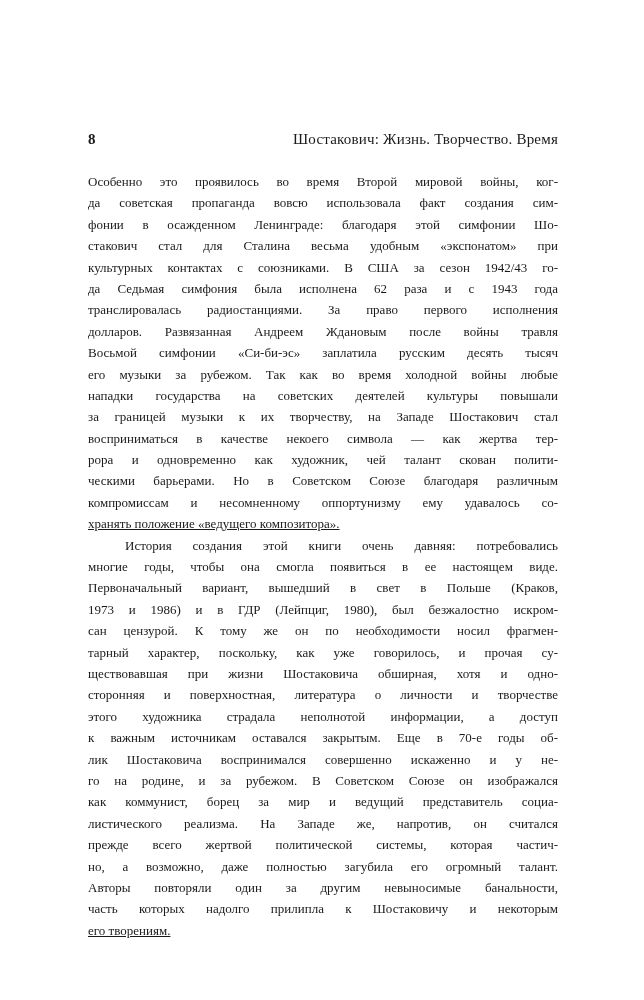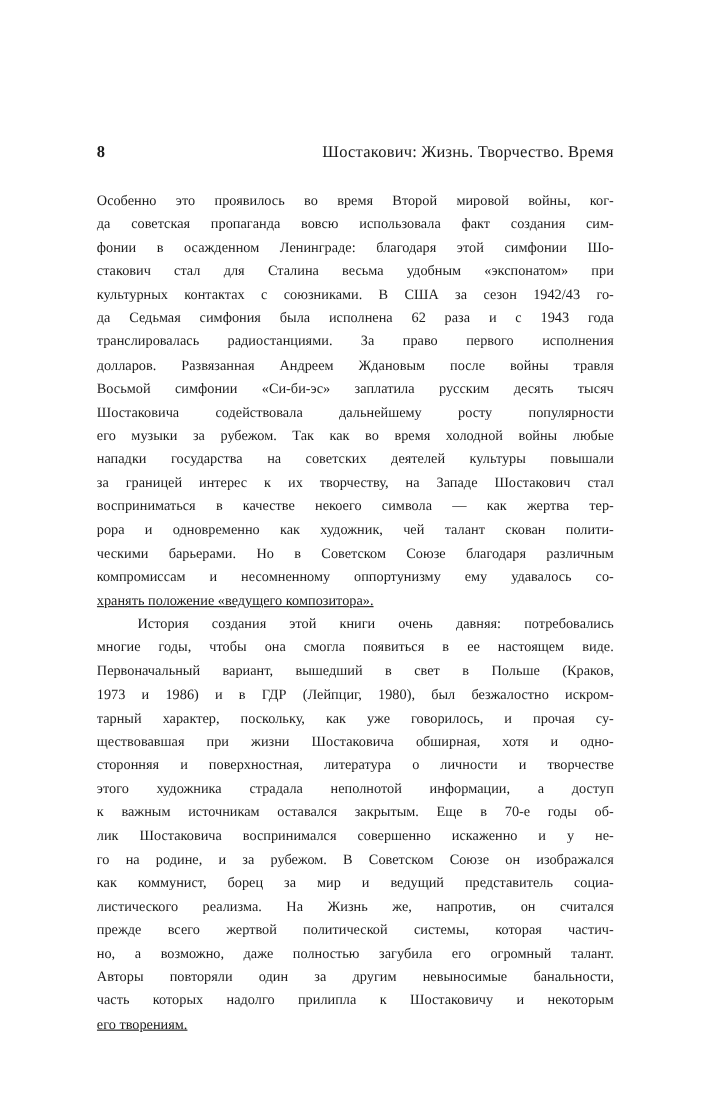--- a/index.html
+++ b/index.html
@@ -70,44 +70,44 @@
       <div class="paragraph">
           <div class="line">Особенно это проявилось во время Второй мировой войны, ког-</div>
           <div class="line">да советская пропаганда вовсю использовала факт создания сим-</div>
           <div class="line">фонии в осажденном Ленинграде: благодаря этой симфонии Шо-</div>
           <div class="line">стакович стал для Сталина весьма удобным «экспонатом» при</div>
           <div class="line">культурных контактах с союзниками. В США за сезон 1942/43 го-</div>
           <div class="line">да Седьмая симфония была исполнена 62 раза и с 1943 года</div>
           <div class="line">транслировалась радиостанциями. За право первого исполнения</div>
           <div class="line">долларов. Развязанная Андреем Ждановым после войны травля</div>
           <div class="line">Восьмой симфонии «Си-би-эс» заплатила русским десять тысяч</div>
-          <div class="line">Шостаковича содействовала дальнейшему росту популярности</div>
           <div class="line">его музыки за рубежом. Так как во время холодной войны любые</div>
           <div class="line">нападки государства на советских деятелей культуры повышали</div>
-          <div class="line">за границей интерес к их творчеству, на Западе Шостакович стал</div>
+          <div class="line">за границей музыки к их творчеству, на Западе Шостакович стал</div>
           <div class="line">восприниматься в качестве некоего символа — как жертва тер-</div>
           <div class="line">рора и одновременно как художник, чей талант скован полити-</div>
           <div class="line">ческими барьерами. Но в Советском Союзе благодаря различным</div>
           <div class="line">компромиссам и несомненному оппортунизму ему удавалось со-</div>
           <div class="line line-last">хранять положение «ведущего композитора».</div>
         </div>
       <div class="paragraph indented">
           <div class="line">История создания этой книги очень давняя: потребовались</div>
           <div class="line">многие годы, чтобы она смогла появиться в ее настоящем виде.</div>
           <div class="line">Первоначальный вариант, вышедший в свет в Польше (Краков,</div>
           <div class="line">1973 и 1986) и в ГДР (Лейпциг, 1980), был безжалостно искром-</div>
+          <div class="line">сан цензурой. К тому же он по необходимости носил фрагмен-</div>
           <div class="line">тарный характер, поскольку, как уже говорилось, и прочая су-</div>
           <div class="line">ществовавшая при жизни Шостаковича обширная, хотя и одно-</div>
           <div class="line">сторонняя и поверхностная, литература о личности и творчестве</div>
           <div class="line">этого художника страдала неполнотой информации, а доступ</div>
           <div class="line">к важным источникам оставался закрытым. Еще в 70-е годы об-</div>
           <div class="line">лик Шостаковича воспринимался совершенно искаженно и у не-</div>
           <div class="line">го на родине, и за рубежом. В Советском Союзе он изображался</div>
           <div class="line">как коммунист, борец за мир и ведущий представитель социа-</div>
-          <div class="line">листического реализма. На Жизнь же, напротив, он считался</div>
+          <div class="line">листического реализма. На Западе же, напротив, он считался</div>
           <div class="line">прежде всего жертвой политической системы, которая частич-</div>
           <div class="line">но, а возможно, даже полностью загубила его огромный талант.</div>
           <div class="line">Авторы повторяли один за другим невыносимые банальности,</div>
           <div class="line">часть которых надолго прилипла к Шостаковичу и некоторым</div>
           <div class="line line-last">его творениям.</div>
         </div>
     </main>
   </div>
 </div>
 

